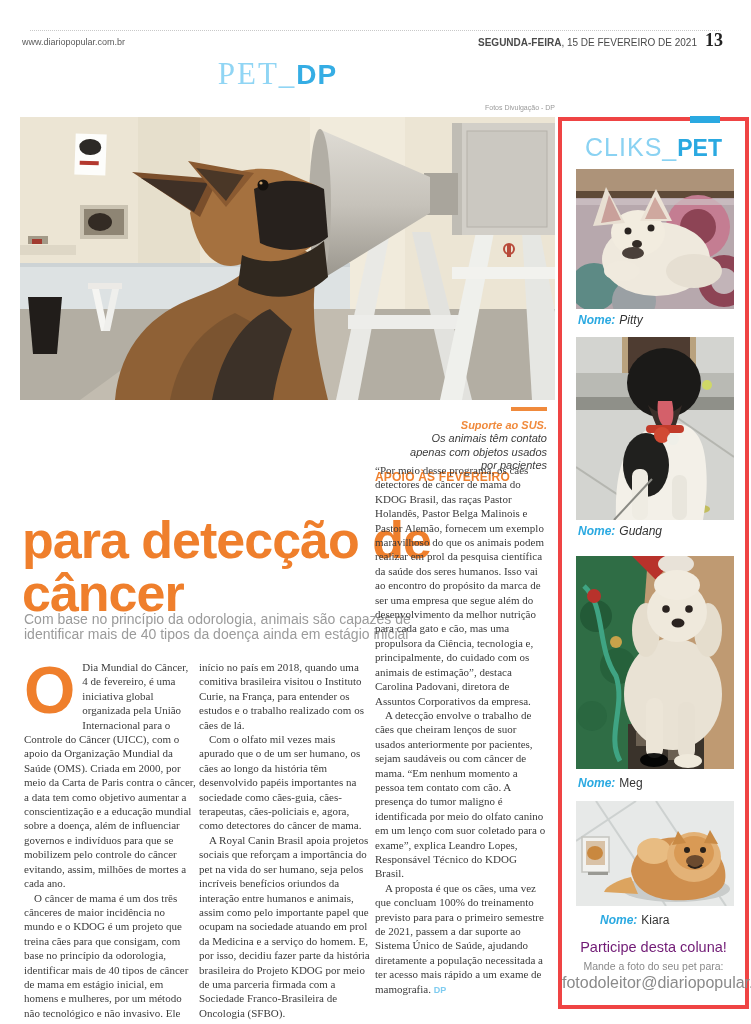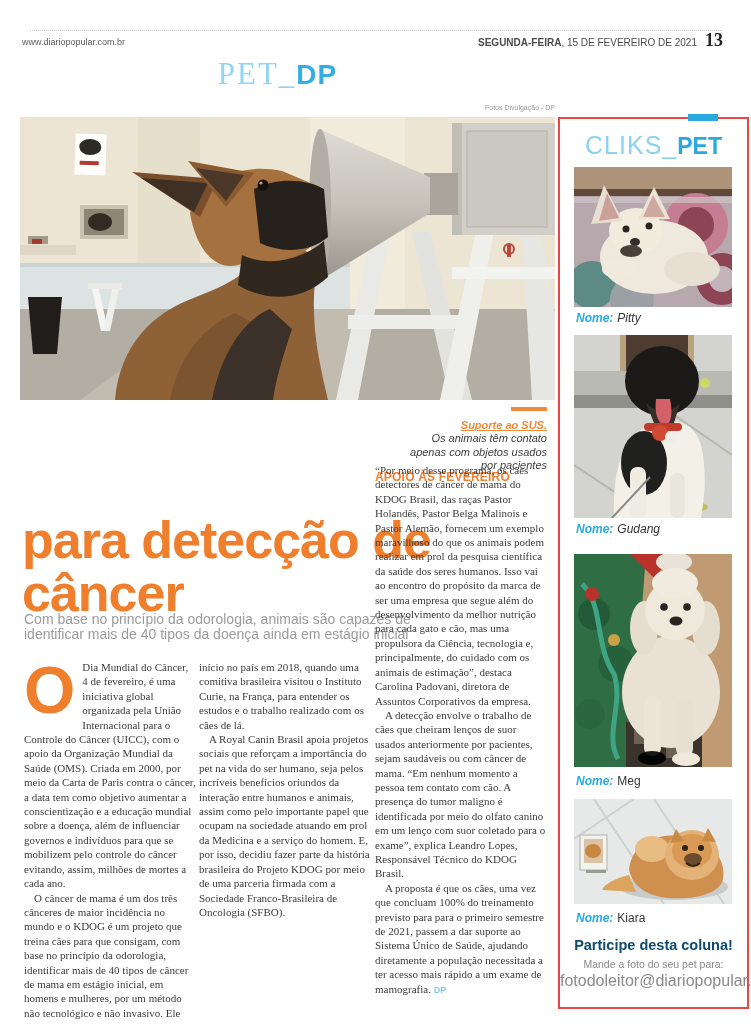--- a/index.html
+++ b/index.html
@@ -39,38 +39,38 @@
   .col1 { left:24px; top:660px; height:360px; }
   .col2 { left:199px; top:660px; height:360px; }
   .col3 { left:375px; top:463px; height:533px; }
   .dropcap { float:left; font-family:"Liberation Sans", sans-serif; font-weight:700;
     font-size:66px; line-height:56px; color:#ef7f2c; margin:2px 7px 0 0; }
 
   
   .photo-caption { position:absolute; left:395px; top:405px; width:152px; text-align:right;
     font-style:italic; font-size:11px; line-height:13.5px; color:#3c3c3c; }
   .photo-caption .bar { display:inline-block; width:36px; height:4px; background:#f08a3c; margin-bottom:4px; }
-  .photo-caption .cap-title { color:#f08a3c; font-weight:700;text-decoration:underline; }
+  .photo-caption .cap-title { color:#f08a3c; font-weight:700; }
   .apoio-heading { position:absolute; left:375px; top:470px; font-size:12px; font-weight:700;
     color:#ef7f2c; letter-spacing:0.2px; }
   .endmark { color:#7fccf0; font-weight:700; font-family:"Liberation Sans", sans-serif; font-size:9px; }
 
   
   .sidebar { position:absolute; left:558px; top:117px; width:191px; height:892px;
-    border:2px solid #ef4444; background:#fff; }
+    border:4px solid #ef4444; background:#fff; }
   .sidebar-tab { position:absolute; left:128px; top:-5px; width:30px; height:7px; background:#2aa9e1; }
   .cliks-title { position:absolute; left:0; top:12px; width:100%; text-align:center; }
   .cliks-title .lt { font-size:25px; color:#8ad2f2; letter-spacing:1px; }
   .cliks-title .bd { font-size:23px; font-weight:700; color:#2aa9e1; }
   .pet-photo { position:absolute; left:14px; width:158px; overflow:hidden; }
   .pet-name { position:absolute; left:16px; font-size:12px; color:#333; }
   .pet-name .lbl { color:#2aa9e1; font-weight:700; font-style:italic; margin-right:4px; }
   .pet-name.it .val { font-style:italic; }
   .cta { position:absolute; left:0; width:100%; text-align:center; }
-  .cta-title { top:818px; font-size:14.5px; font-weight:700; color:#0c4a6e; }
+  .cta-title { top:818px; font-size:14.5px; font-weight:400; color:#701a75; }
   .cta-l1 { top:839px; font-size:10.5px; color:#8a8a8a; }
   .cta-l2 { top:853px; font-size:16px; color:#8a8a8a; }
 </style>
 </head>
 <body>
 
 <div class="page">
 
   <div class="top-rule"></div>
   <a class="hdr-url" href="#">www.diariopopular.com.br</a>
@@ -159,20 +159,21 @@
     <span>Os animais têm contato apenas com objetos usados por pacientes</span>
   </div>
   <div class="apoio-heading">APOIO ÀS FEVEREIRO</div>
 
   <div class="col col1">
     <p><span class="dropcap">O</span><span>Dia Mundial do Câncer, 4 de fevereiro, é uma iniciativa global organizada pela União Internacional para o Controle do Câncer (UICC), com o apoio da Organização Mundial da Saúde (OMS). Criada em 2000, por meio da Carta de Paris contra o câncer, a data tem como objetivo aumentar a conscientização e a educação mundial sobre a doença, além de influenciar governos e indivíduos para que se mobilizem pelo controle do câncer evitando, assim, milhões de mortes a cada ano.</span></p>
     <p>O câncer de mama é um dos três cânceres de maior incidência no mundo e o KDOG é um projeto que treina cães para que consigam, com base no princípio da odorologia, identificar mais de 40 tipos de câncer de mama em estágio inicial, em homens e mulheres, por um método não tecnológico e não invasivo. Ele teve</p>
   </div>
   <div class="col col2">
     <p>início no país em 2018, quando uma comitiva brasileira visitou o Instituto Curie, na França, para entender os estudos e o trabalho realizado com os cães de lá.</p>
+    <p>Com o olfato mil vezes mais apurado que o de um ser humano, os cães ao longo da história têm desenvolvido papéis importantes na sociedade como cães-guia, cães-terapeutas, cães-policiais e, agora, como detectores do câncer de mama.</p>
     <p>A Royal Canin Brasil apoia projetos sociais que reforçam a importância do pet na vida do ser humano, seja pelos incríveis benefícios oriundos da interação entre humanos e animais, assim como pelo importante papel que ocupam na sociedade atuando em prol da Medicina e a serviço do homem. E, por isso, decidiu fazer parte da história brasileira do Projeto KDOG por meio de uma parceria firmada com a Sociedade Franco-Brasileira de Oncologia (SFBO).</p>
   </div>
   <div class="col col3">
     <p>“Por meio desse programa, os cães detectores de câncer de mama do KDOG Brasil, das raças Pastor Holandês, Pastor Belga Malinois e Pastor Alemão, fornecem um exemplo maravilhoso do que os animais podem realizar em prol da pesquisa científica da saúde dos seres humanos. Isso vai ao encontro do propósito da marca de ser uma empresa que segue além do desenvolvimento da melhor nutrição para cada gato e cão, mas uma propulsora da Ciência, tecnologia e, principalmente, do cuidado com os animais de estimação”, destaca Carolina Padovani, diretora de Assuntos Corporativos da empresa.</p>
     <p>A detecção envolve o trabalho de cães que cheiram lenços de suor usados anteriormente por pacientes, sejam saudáveis ou com câncer de mama. “Em nenhum momento a pessoa tem contato com cão. A presença do tumor maligno é identificada por meio do olfato canino em um lenço com suor coletado para o exame”, explica Leandro Lopes, Responsável Técnico do KDOG Brasil.</p>
     <p><span>A proposta é que os cães, uma vez que concluam 100% do treinamento previsto para para o primeiro semestre de 2021, passem a dar suporte ao Sistema Único de Saúde, ajudando diretamente a população necessitada a ter acesso mais rápido a um exame de mamografia.</span> <span class="endmark">DP</span></p>
   </div>
 
   <div class="sidebar">
     <div class="sidebar-tab"></div>
@@ -289,21 +290,21 @@
         <circle cx="111" cy="49" r="3" fill="#2a211a"></circle>
         <circle cx="127" cy="49" r="3" fill="#2a211a"></circle>
         <ellipse cx="119" cy="60" rx="9" ry="6" fill="#6b4a2e"></ellipse>
         <path d="M112 64 Q119 70 126 64" stroke="#2a211a" stroke-width="2" fill="none"></path>
         <rect x="6" y="36" width="27" height="35" fill="#f2f2ef" stroke="#c5c5c0" stroke-width="1.5"></rect>
         <rect x="10" y="40" width="19" height="24" fill="#d9c2a6"></rect>
         <ellipse cx="19" cy="52" rx="8" ry="7" fill="#c9883f"></ellipse>
         <rect x="12" y="71" width="20" height="3" fill="#9a9a94"></rect>
       </svg>
     </div>
-    <div class="pet-name" style="top:792px;">
+    <div class="pet-name" style="top:792px;margin-left:22px;">
       <span class="lbl">Nome:</span><span class="val">Kiara</span>
     </div>
 
     <div class="cta cta-title">Participe desta coluna!</div>
     <div class="cta cta-l1">Mande a foto do seu pet para:</div>
     <a class="cta cta-l2" href="#" style="display:block; text-decoration:none; color:#8a8a8a;">fotodoleitor@diariopopular.com.br</a>
   </div>
 
 </div>
 

